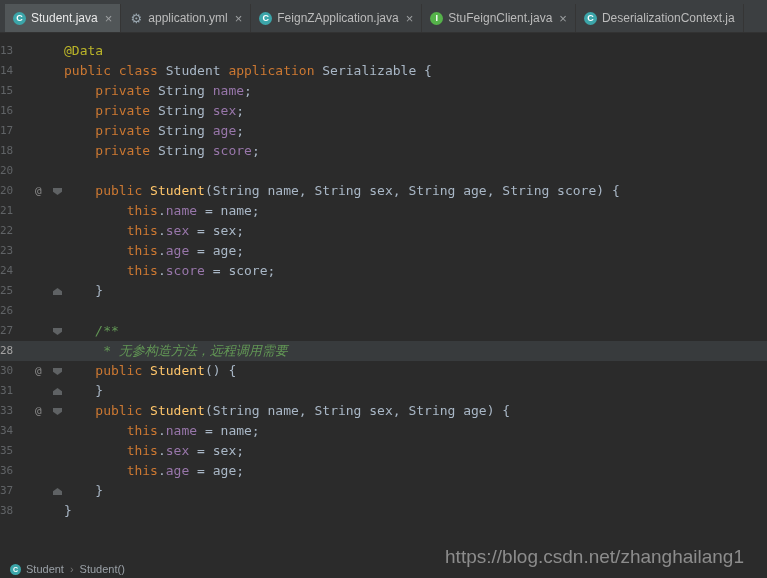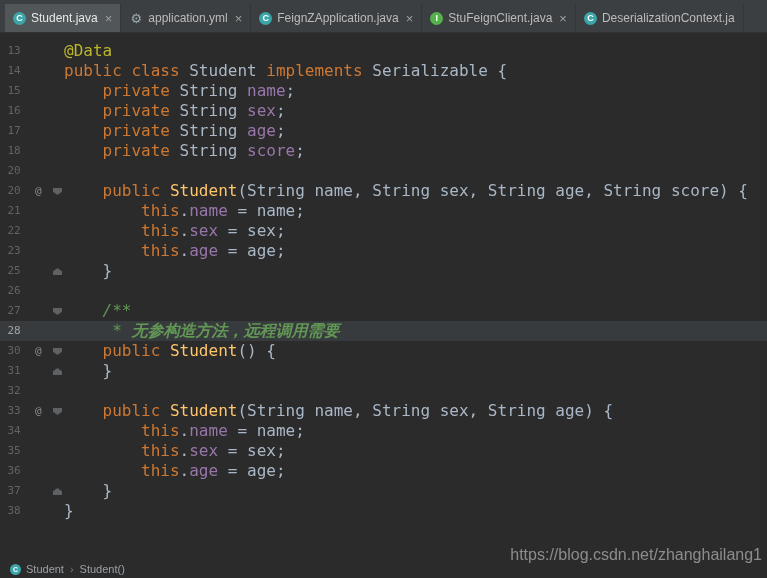--- a/index.html
+++ b/index.html
@@ -20,46 +20,46 @@
   .ticon.interface{background:var(--interfaceIcon,#55b24a)}
   .ticon.config{background:transparent;color:#9aa7b0;font-size:13px;width:14px;font-weight:normal}
   .tclose{margin-left:7px;color:#9da0a2;font-size:13px;line-height:1}
 
   
   .editor{position:absolute;top:34px;left:0;right:0;padding-top:7px}
   .row{position:relative;height:20px;display:flex}
   .row.hl{background:var(--hl,#383b3d)}
   .gutter{position:relative;width:64px;flex:0 0 64px;font-family:"DejaVu Sans Mono",monospace;
           font-size:11px;color:var(--ln,#606366)}
-  .ln{position:absolute;left:0;top:0;width:28px;text-align:center;line-height:20px}
+  .ln{position:absolute;left:0;top:0;width:28px;text-align:left;line-height:20px}
   .row.hl .ln{color:#a4a3a3}
   .gat{position:absolute;left:35px;top:0;line-height:20px;font-size:11px;color:#8c8c8c}
   .fold{position:absolute;left:53px;top:7px;width:9px;height:7px;background:#5f6264}
   .fold.open{clip-path:polygon(0 0,100% 0,100% 55%,50% 100%,0 55%)}
   .fold.close{clip-path:polygon(50% 0,100% 45%,100% 100%,0 100%,0 45%)}
-  .codeline{font-family:"DejaVu Sans Mono",monospace;font-size:16px;line-height:20px;
+  .codeline{font-family:"DejaVu Sans Mono",monospace;font-size:13px;line-height:20px;
             white-space:pre;color:var(--text,#a9b7c6)}
   .tk-kw{color:var(--kw,#cc7832)}
   .tk-ann{color:var(--ann,#bbb529)}
   .tk-fld{color:var(--fld,#9876aa)}
   .tk-mth{color:var(--mth,#ffc66b)}
   .tk-def{color:var(--text,#a9b7c6)}
   .tk-cmt{color:var(--cmt,#629755);font-style:italic}
-  .tk-cmtb{color:var(--cmt,#629755);font-style:italic;font-weight:bold}
+  .tk-cmtb{color:var(--cmt,#629755);font-style:italic;font-weight:normal}
 
   
   .breadcrumb{position:absolute;bottom:0;left:0;right:0;height:18px;display:flex;align-items:center;
               padding-left:10px;font-size:11px;color:#9aa0a6;background:var(--bg,#2b2b2b)}
   .bc-icon{width:11px;height:11px;border-radius:50%;background:var(--classIcon,#3ca5a9);color:#fff;
            font-size:7px;font-weight:bold;display:inline-flex;align-items:center;justify-content:center;
            margin-right:5px;flex:0 0 auto}
   .bc-sep{margin:0 6px;color:#777}
 
   
-  .watermark{position:absolute;right:5px;top:546px;font-size:16px;color:var(--watermarkC,#b5b5b5);
+  .watermark{position:absolute;right:23px;top:546px;font-size:19px;color:var(--watermarkC,#b5b5b5);
              opacity:.7;font-family:"Liberation Sans",sans-serif}
 </style>
 </head>
 <body>
 
 <div class="window">
   <div class="tabbar" id="tabbar">
       <div class="tab active">
         <span class="ticon class">C</span>
         <span>Student.java</span>
@@ -89,21 +89,21 @@
       <div class="row">
         <div class="gutter">
           <span class="ln">13</span>
         </div>
         <div class="codeline"><span class="tk-ann">@Data</span></div>
       </div>
       <div class="row">
         <div class="gutter">
           <span class="ln">14</span>
         </div>
-        <div class="codeline"><span class="tk-kw">public class </span><span class="tk-def">Student </span><span class="tk-kw">implements </span><span class="tk-def">Serializable {</span></div>
+        <div class="codeline"><span class="tk-kw">public class </span><span class="tk-def">Student </span><span class="tk-kw">application </span><span class="tk-def">Serializable {</span></div>
       </div>
       <div class="row">
         <div class="gutter">
           <span class="ln">15</span>
         </div>
         <div class="codeline"><span class="tk-def">    </span><span class="tk-kw">private </span><span class="tk-def">String </span><span class="tk-fld">name</span><span class="tk-def">;</span></div>
       </div>
       <div class="row">
         <div class="gutter">
           <span class="ln">16</span>
@@ -149,20 +149,26 @@
         <div class="codeline"><span class="tk-def">        </span><span class="tk-kw">this</span><span class="tk-def">.</span><span class="tk-fld">sex</span><span class="tk-def"> = sex;</span></div>
       </div>
       <div class="row">
         <div class="gutter">
           <span class="ln">23</span>
         </div>
         <div class="codeline"><span class="tk-def">        </span><span class="tk-kw">this</span><span class="tk-def">.</span><span class="tk-fld">age</span><span class="tk-def"> = age;</span></div>
       </div>
       <div class="row">
         <div class="gutter">
+          <span class="ln">24</span>
+        </div>
+        <div class="codeline"><span class="tk-def">        </span><span class="tk-kw">this</span><span class="tk-def">.</span><span class="tk-fld">score</span><span class="tk-def"> = score;</span></div>
+      </div>
+      <div class="row">
+        <div class="gutter">
           <span class="ln">25</span>
           <span class="fold close"></span>
         </div>
         <div class="codeline"><span class="tk-def">    }</span></div>
       </div>
       <div class="row">
         <div class="gutter">
           <span class="ln">26</span>
         </div>
         <div class="codeline"></div>
@@ -187,26 +193,20 @@
           <span class="fold open"></span>
         </div>
         <div class="codeline"><span class="tk-def">    </span><span class="tk-kw">public </span><span class="tk-mth">Student</span><span class="tk-def">() {</span></div>
       </div>
       <div class="row">
         <div class="gutter">
           <span class="ln">31</span>
           <span class="fold close"></span>
         </div>
         <div class="codeline"><span class="tk-def">    }</span></div>
-      </div>
-      <div class="row">
-        <div class="gutter">
-          <span class="ln">32</span>
-        </div>
-        <div class="codeline"></div>
       </div>
       <div class="row">
         <div class="gutter">
           <span class="ln">33</span>
           <span class="gat">@</span>
           <span class="fold open"></span>
         </div>
         <div class="codeline"><span class="tk-def">    </span><span class="tk-kw">public </span><span class="tk-mth">Student</span><span class="tk-def">(String name, String sex, String age) {</span></div>
       </div>
       <div class="row">

